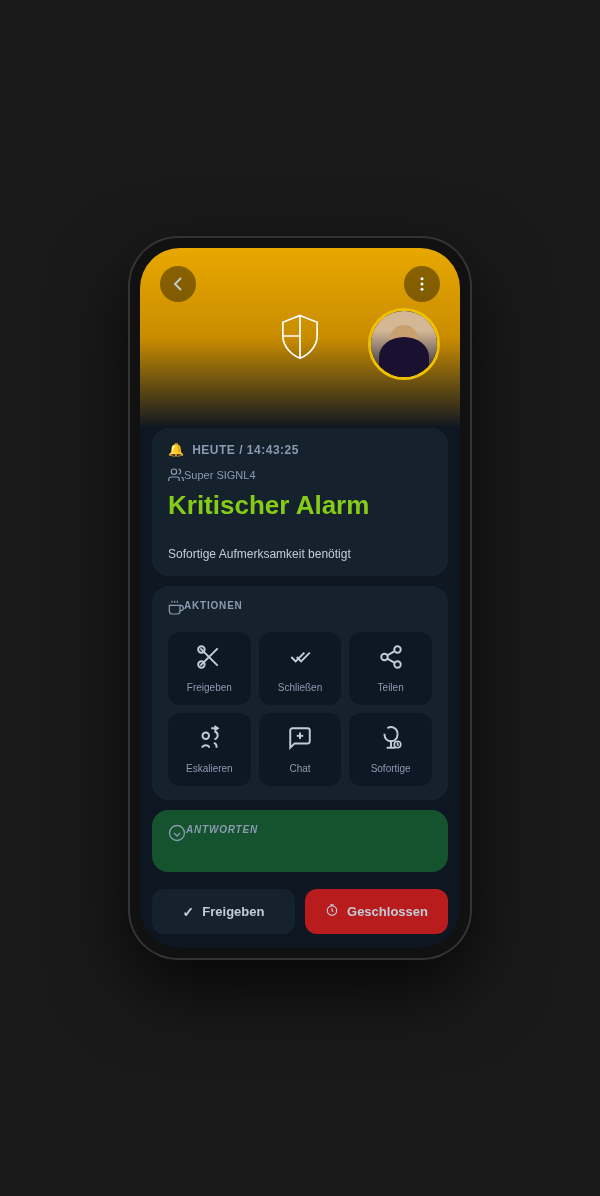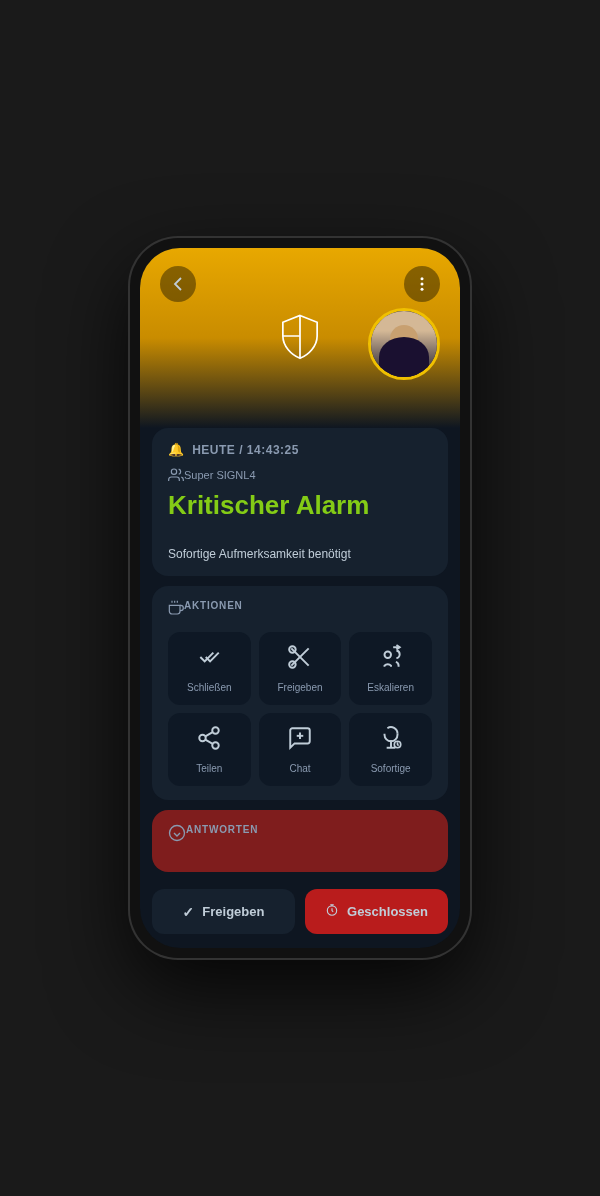--- a/index.html
+++ b/index.html
@@ -232,24 +232,25 @@
     .icon-svg {
       width: 24px;
       height: 24px;
       stroke: #c0cdd8;
       fill: none;
       stroke-width: 1.8;
     }
 
     
     .antworten-card {
-      background: #7f1d1d;
+      background: #14532d;
       border-radius: 16px;
       padding: 14px 16px;
       margin-bottom: 10px;
+      font-style: italic;
     }
 
     
     .bottom-bar {
       display: flex;
       gap: 0;
       padding: 0 12px 14px 12px;
       flex-shrink: 0;
       gap: 10px;
     }
@@ -350,64 +351,64 @@
             <line x1="14" y1="1" x2="14" y2="4"></line>
           </svg>
           <span class="section-title">AKTIONEN</span>
         </div>
 
         <div class="actions-grid">
 
           <button class="action-item">
             <div class="action-icon">
               <svg width="26" height="26" viewBox="0 0 24 24" fill="none" stroke="#c0cdd8" stroke-width="1.8">
-                <polyline points="4 12 8 16 16 8"></polyline>
-                <polyline points="9 12 13 16 21 8"></polyline>
-              </svg>
-            </div>
-            <span class="action-label">Schließen</span>
-          </button>
-
-          <button class="action-item">
-            <div class="action-icon">
-              <svg width="26" height="26" viewBox="0 0 24 24" fill="none" stroke="#c0cdd8" stroke-width="1.8">
                 <line x1="4" y1="4" x2="20" y2="20"></line>
                 <line x1="4" y1="20" x2="20" y2="4"></line>
                 <circle cx="5" cy="19" r="3"></circle>
                 <circle cx="5" cy="5" r="3"></circle>
               </svg>
             </div>
             <span class="action-label">Freigeben</span>
+          </button>
+
+          <button class="action-item">
+            <div class="action-icon">
+              <svg width="26" height="26" viewBox="0 0 24 24" fill="none" stroke="#c0cdd8" stroke-width="1.8">
+                <polyline points="4 12 8 16 16 8"></polyline>
+                <polyline points="9 12 13 16 21 8"></polyline>
+              </svg>
+            </div>
+            <span class="action-label">Schließen</span>
+          </button>
+
+          <button class="action-item">
+            <div class="action-icon">
+              <svg width="26" height="26" viewBox="0 0 24 24" fill="none" stroke="#c0cdd8" stroke-width="1.8">
+                <circle cx="18" cy="5" r="3"></circle>
+                <circle cx="6" cy="12" r="3"></circle>
+                <circle cx="18" cy="19" r="3"></circle>
+                <line x1="8.59" y1="13.51" x2="15.42" y2="17.49"></line>
+                <line x1="15.41" y1="6.51" x2="8.59" y2="10.49"></line>
+              </svg>
+            </div>
+            <span class="action-label">Teilen</span>
           </button>
 
           <button class="action-item">
             <div class="action-icon">
               <svg width="26" height="26" viewBox="0 0 24 24" fill="none" stroke="#c0cdd8" stroke-width="1.8">
                 <circle cx="9" cy="10" r="3"></circle>
                 <path d="M6 21v-1a4 4 0 0 1 6 0v1"></path>
                 <path d="M17 6c1.7.3 3 1.7 3 3.5S18.7 13 17 13"></path>
                 <path d="M19 21v-1c0-1.8-1-3-2.5-3.5"></path>
                 <line x1="20" y1="3" x2="14" y2="3"></line>
                 <polyline points="17 1 20 3 17 5"></polyline>
               </svg>
             </div>
             <span class="action-label">Eskalieren</span>
-          </button>
-
-          <button class="action-item">
-            <div class="action-icon">
-              <svg width="26" height="26" viewBox="0 0 24 24" fill="none" stroke="#c0cdd8" stroke-width="1.8">
-                <circle cx="18" cy="5" r="3"></circle>
-                <circle cx="6" cy="12" r="3"></circle>
-                <circle cx="18" cy="19" r="3"></circle>
-                <line x1="8.59" y1="13.51" x2="15.42" y2="17.49"></line>
-                <line x1="15.41" y1="6.51" x2="8.59" y2="10.49"></line>
-              </svg>
-            </div>
-            <span class="action-label">Teilen</span>
           </button>
 
           <button class="action-item">
             <div class="action-icon">
               <svg width="26" height="26" viewBox="0 0 24 24" fill="none" stroke="#c0cdd8" stroke-width="1.8">
                 <path d="M21 15a2 2 0 0 1-2 2H7l-4 4V5a2 2 0 0 1 2-2h14a2 2 0 0 1 2 2z"></path>
                 <line x1="9" y1="10" x2="15" y2="10"></line>
                 <line x1="12" y1="7" x2="12" y2="13"></line>
               </svg>
             </div>

